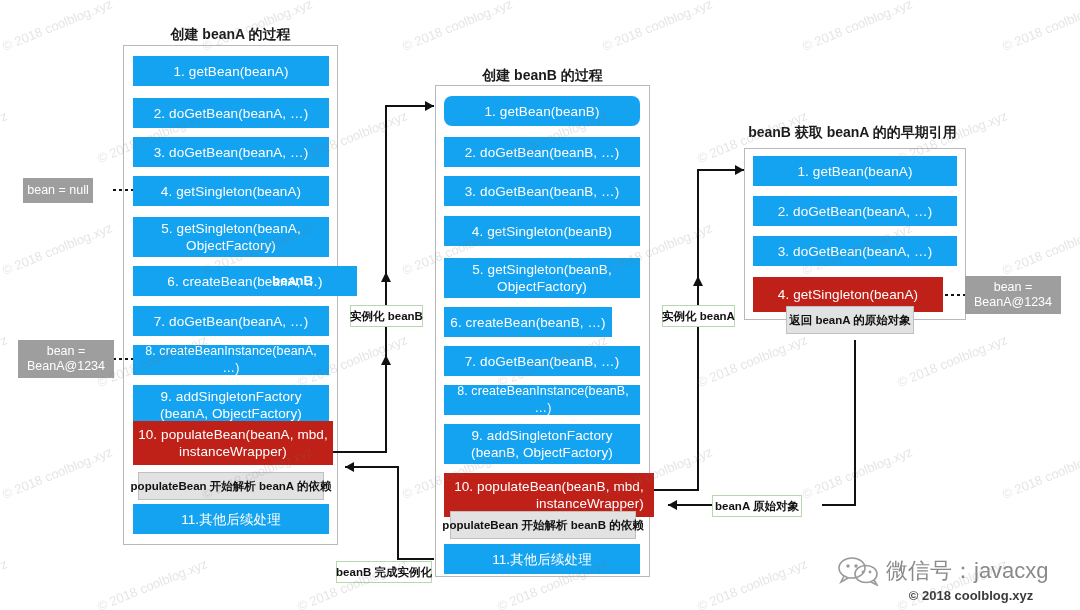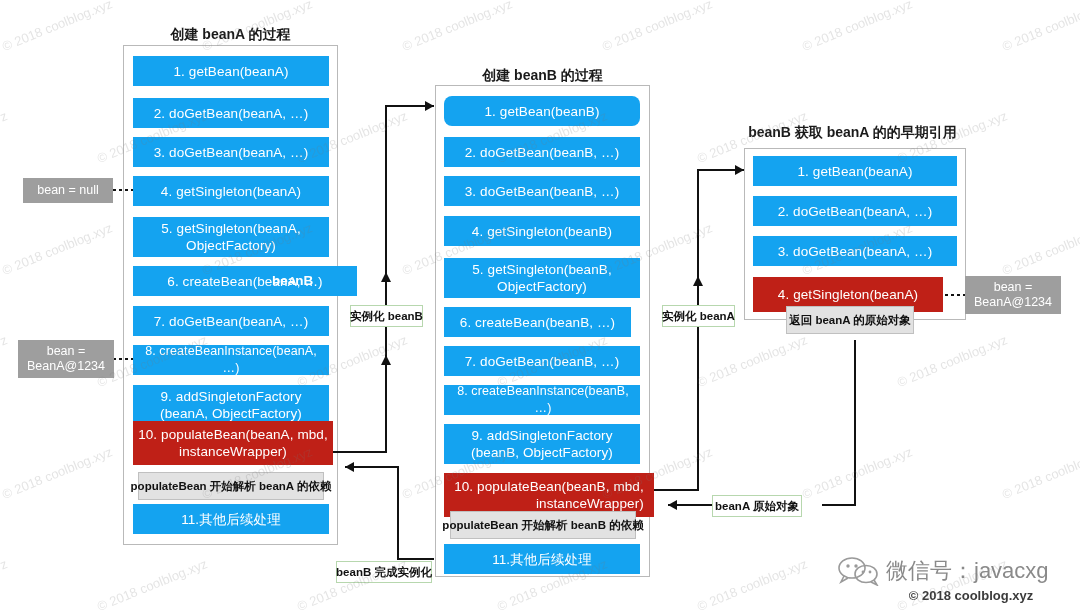--- a/index.html
+++ b/index.html
@@ -215,21 +215,21 @@
   </div>
   <div class="step blue" style="left:444px;top:216px;width:196px;height:30px;">
     <span>4. getSingleton(beanB)</span>
   </div>
   <div class="step blue" style="left:444px;top:258px;width:196px;height:40px;">
     <span>
       <span class="l2">5. getSingleton(beanB,</span>
       <span class="l2">ObjectFactory)</span>
     </span>
   </div>
-  <div class="step blue" style="left:444px;top:307px;width:187px;height:30px;">
+  <div class="step blue" style="left:444px;top:307px;width:168px;height:30px;">
     <span>6. createBean(beanB, …)</span>
   </div>
   <div class="step blue" style="left:444px;top:346px;width:196px;height:30px;">
     <span>7. doGetBean(beanB, …)</span>
   </div>
   <div class="step blue" style="left:444px;top:385px;width:196px;height:30px;padding-left:6px;">
     <span style="font-size:12.5px;">8. createBeanInstance(beanB, …)</span>
   </div>
   <div class="step blue" style="left:444px;top:424px;width:196px;height:40px;">
     <span>
@@ -258,21 +258,21 @@
     <span>2. doGetBean(beanA, …)</span>
   </div>
   <div class="step blue" style="left:753px;top:236px;width:204px;height:30px;">
     <span>3. doGetBean(beanA, …)</span>
   </div>
   <div class="step red" style="left:753px;top:277px;width:190px;height:35px;">
     <span>4. getSingleton(beanA)</span>
   </div>
   <div class="note" style="left:786px;top:306px;width:128px;height:19px;">返回 beanA 的原始对象</div>
 
-  <div class="glabel" style="left:23px;top:178px;width:90px;height:25px;text-align:right;">
+  <div class="glabel" style="left:23px;top:178px;width:70px;height:25px;text-align:right;">
     <span>bean = null</span>
   </div>
   <div class="glabel" style="left:18px;top:340px;width:96px;height:38px;">
     <span>
       <span class="l2">bean =</span>
       <span class="l2">BeanA@1234</span>
     </span>
   </div>
   <div class="glabel" style="left:965px;top:276px;width:96px;height:38px;">
     <span>

